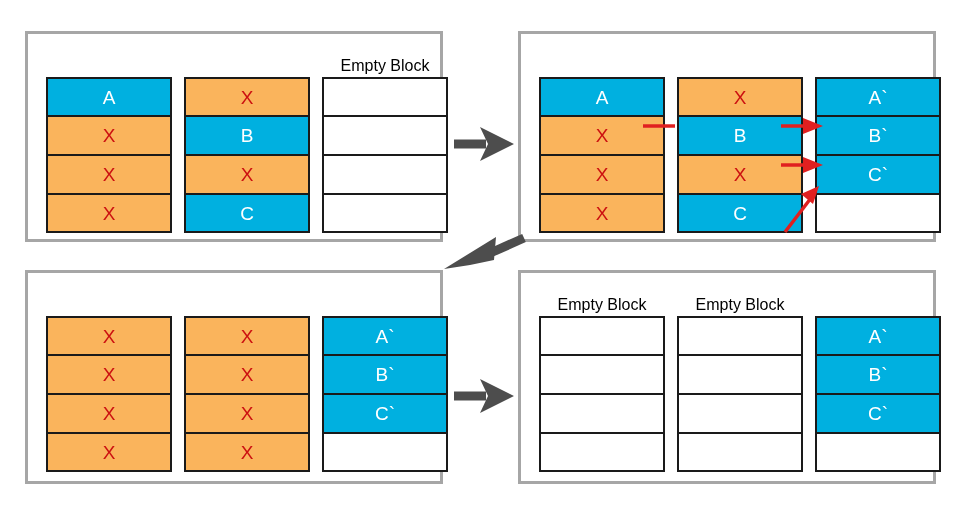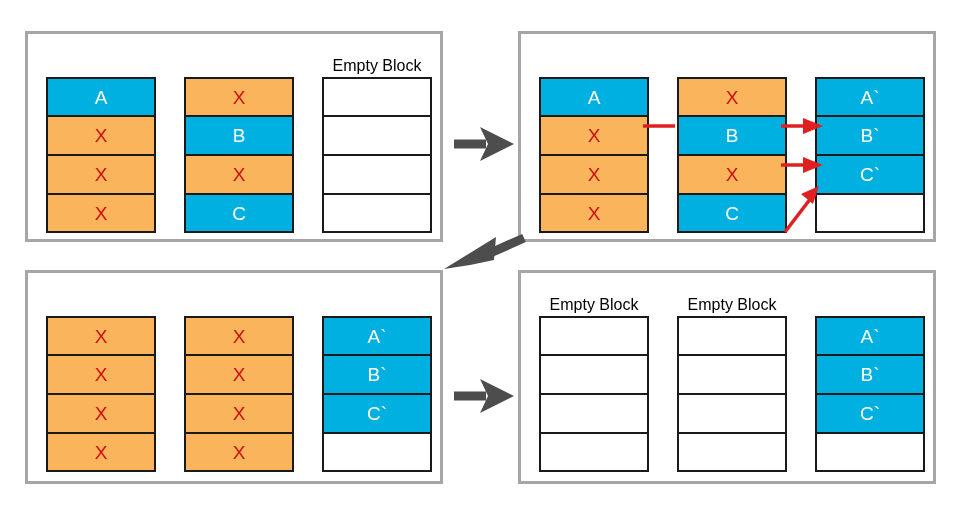--- a/index.html
+++ b/index.html
@@ -2,21 +2,21 @@
 <html><head>
 <meta charset="utf-8">
 <style>
   html,body{margin:0;padding:0;background:#fff;}
   body{width:959px;height:517px;position:relative;overflow:hidden;
        font-family:"Liberation Sans",sans-serif;}
   .stage{position:absolute;left:0;top:0;width:959px;height:517px;}
 
   .panel{position:absolute;border:3px solid #a6a6a6;background:#fff;box-sizing:border-box;}
 
-  .column{position:absolute;width:110px;}
+  .column{position:absolute;width:126px;}
   .col-label{position:absolute;left:50%;transform:translateX(-50%);
              bottom:100%;margin-bottom:2px;white-space:nowrap;
              font-size:16px;color:#000;line-height:18px;}
 
   .cell{height:39px;box-sizing:border-box;border:2.5px solid #1a1a1a;
         border-bottom-width:1.25px;border-top-width:1.25px;
         display:flex;align-items:center;justify-content:center;
         font-size:19px;line-height:19px;background:#fff;}
   .cell.first{border-top-width:2.5px;}
   .cell.last{border-bottom-width:2.5px;}

